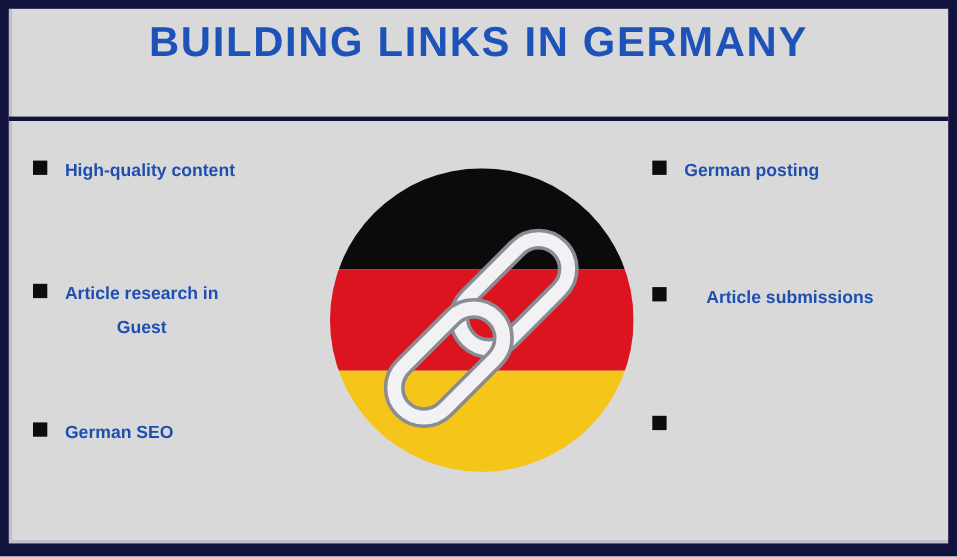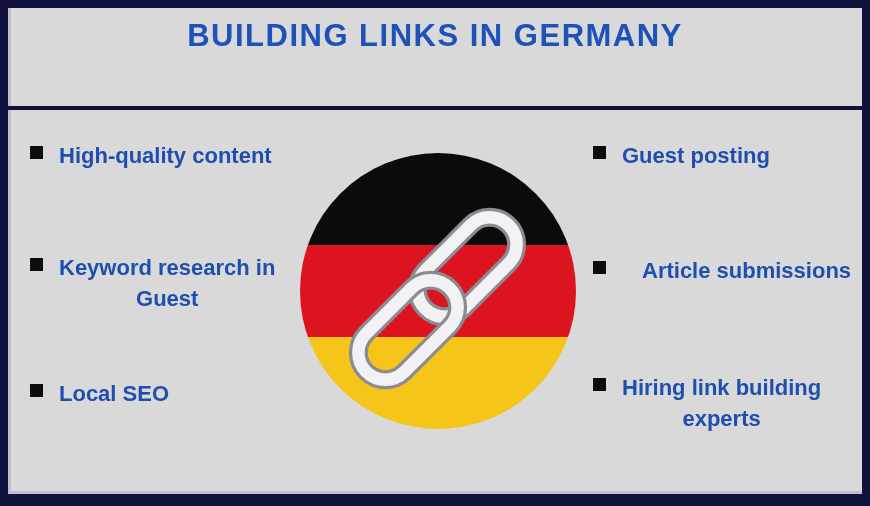--- a/index.html
+++ b/index.html
@@ -13,21 +13,21 @@
   #canvas{
     position:absolute;
     left:8px;top:8px;right:8px;bottom:12px;
     background:#d9d9d9;
     box-shadow:inset 3px -3px 0 0 #bfbfce;
   }
   .title{
     position:absolute;
     top:10px;left:0;right:0;
     text-align:center;
-    font-size:31px;
+    font-size:38px;
     font-weight:bold;
     letter-spacing:1.5px;
     color:#1d52b8;
     white-space:nowrap;
   }
   .divider{
     position:absolute;
     top:98px;left:0;right:0;
     height:4px;
     background:#12123f;
@@ -38,21 +38,21 @@
     align-items:flex-start;
   }
   .bullet{
     width:13px;height:13px;
     background:#0c0c0c;
     margin-top:6px;
     flex:0 0 13px;
   }
   .item-text{
     margin-left:16px;
-    font-size:22px;
+    font-size:16px;
     font-weight:bold;
     color:#1f4fae;
     line-height:31px;
     text-align:center;
   }
   .l1{left:22px;top:132px;}
   .l2{left:22px;top:244px;}
   .l3{left:22px;top:370px;}
   .r1{left:585px;top:132px;}
   .r2{left:585px;top:247px;gap:20px;}
@@ -85,51 +85,47 @@
     <div class="item l1">
       <span class="bullet"></span>
       <div class="item-text">
         <div>High-quality content</div>
         <div></div>
       </div>
     </div>
     <div class="item l2">
       <span class="bullet"></span>
       <div class="item-text">
-        <div>Keyword research in</div>
+        <div>Article research in</div>
         <div>Guest</div>
       </div>
     </div>
     <div class="item l3">
       <span class="bullet"></span>
       <div class="item-text">
-        <div>Local SEO</div>
+        <div>German SEO</div>
         <div></div>
       </div>
     </div>
 
     <div class="item r1">
       <span class="bullet"></span>
       <div class="item-text">
-        <div>Guest posting</div>
+        <div>German posting</div>
         <div></div>
       </div>
     </div>
     <div class="item r2">
       <span class="bullet"></span>
       <div class="item-text">
         <div>Article submissions</div>
       </div>
     </div>
     <div class="item r3">
       <span class="bullet"></span>
-      <div class="item-text">
-        <div>Hiring link building</div>
-        <div>experts</div>
-      </div>
     </div>
 
     <div class="flag-circle">
       <div class="band black"></div>
       <div class="band red"></div>
       <div class="band gold"></div>
       <svg class="chain-svg" width="276" height="276" viewBox="0 0 276 276">
 
         <rect x="140" y="55" width="54" height="118" rx="27" fill="none" stroke="#8b8b94" stroke-width="19" transform="rotate(45 167 114)"></rect>
         <rect x="140" y="55" width="54" height="118" rx="27" fill="none" stroke="#f2f2f5" stroke-width="12.5" transform="rotate(45 167 114)"></rect>

